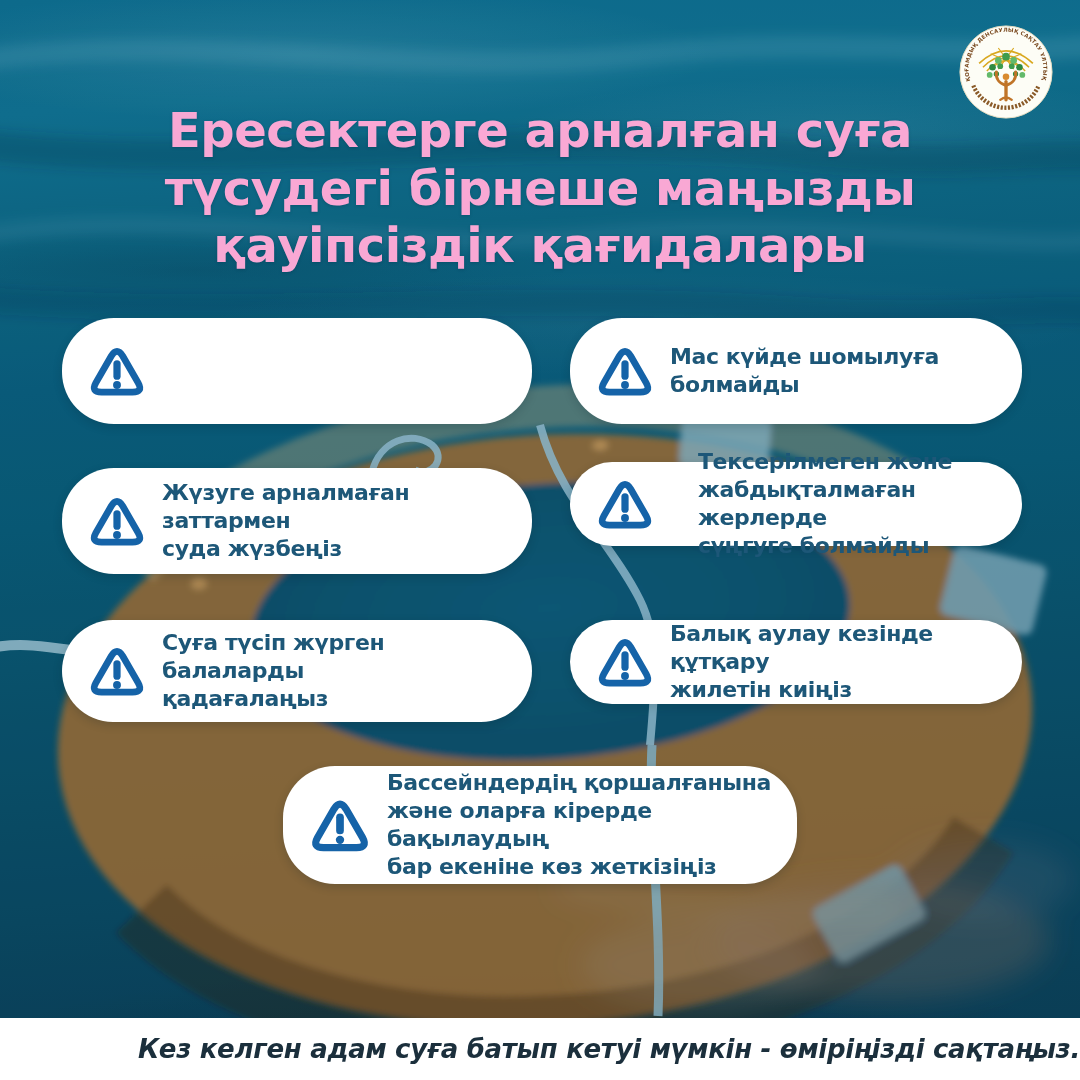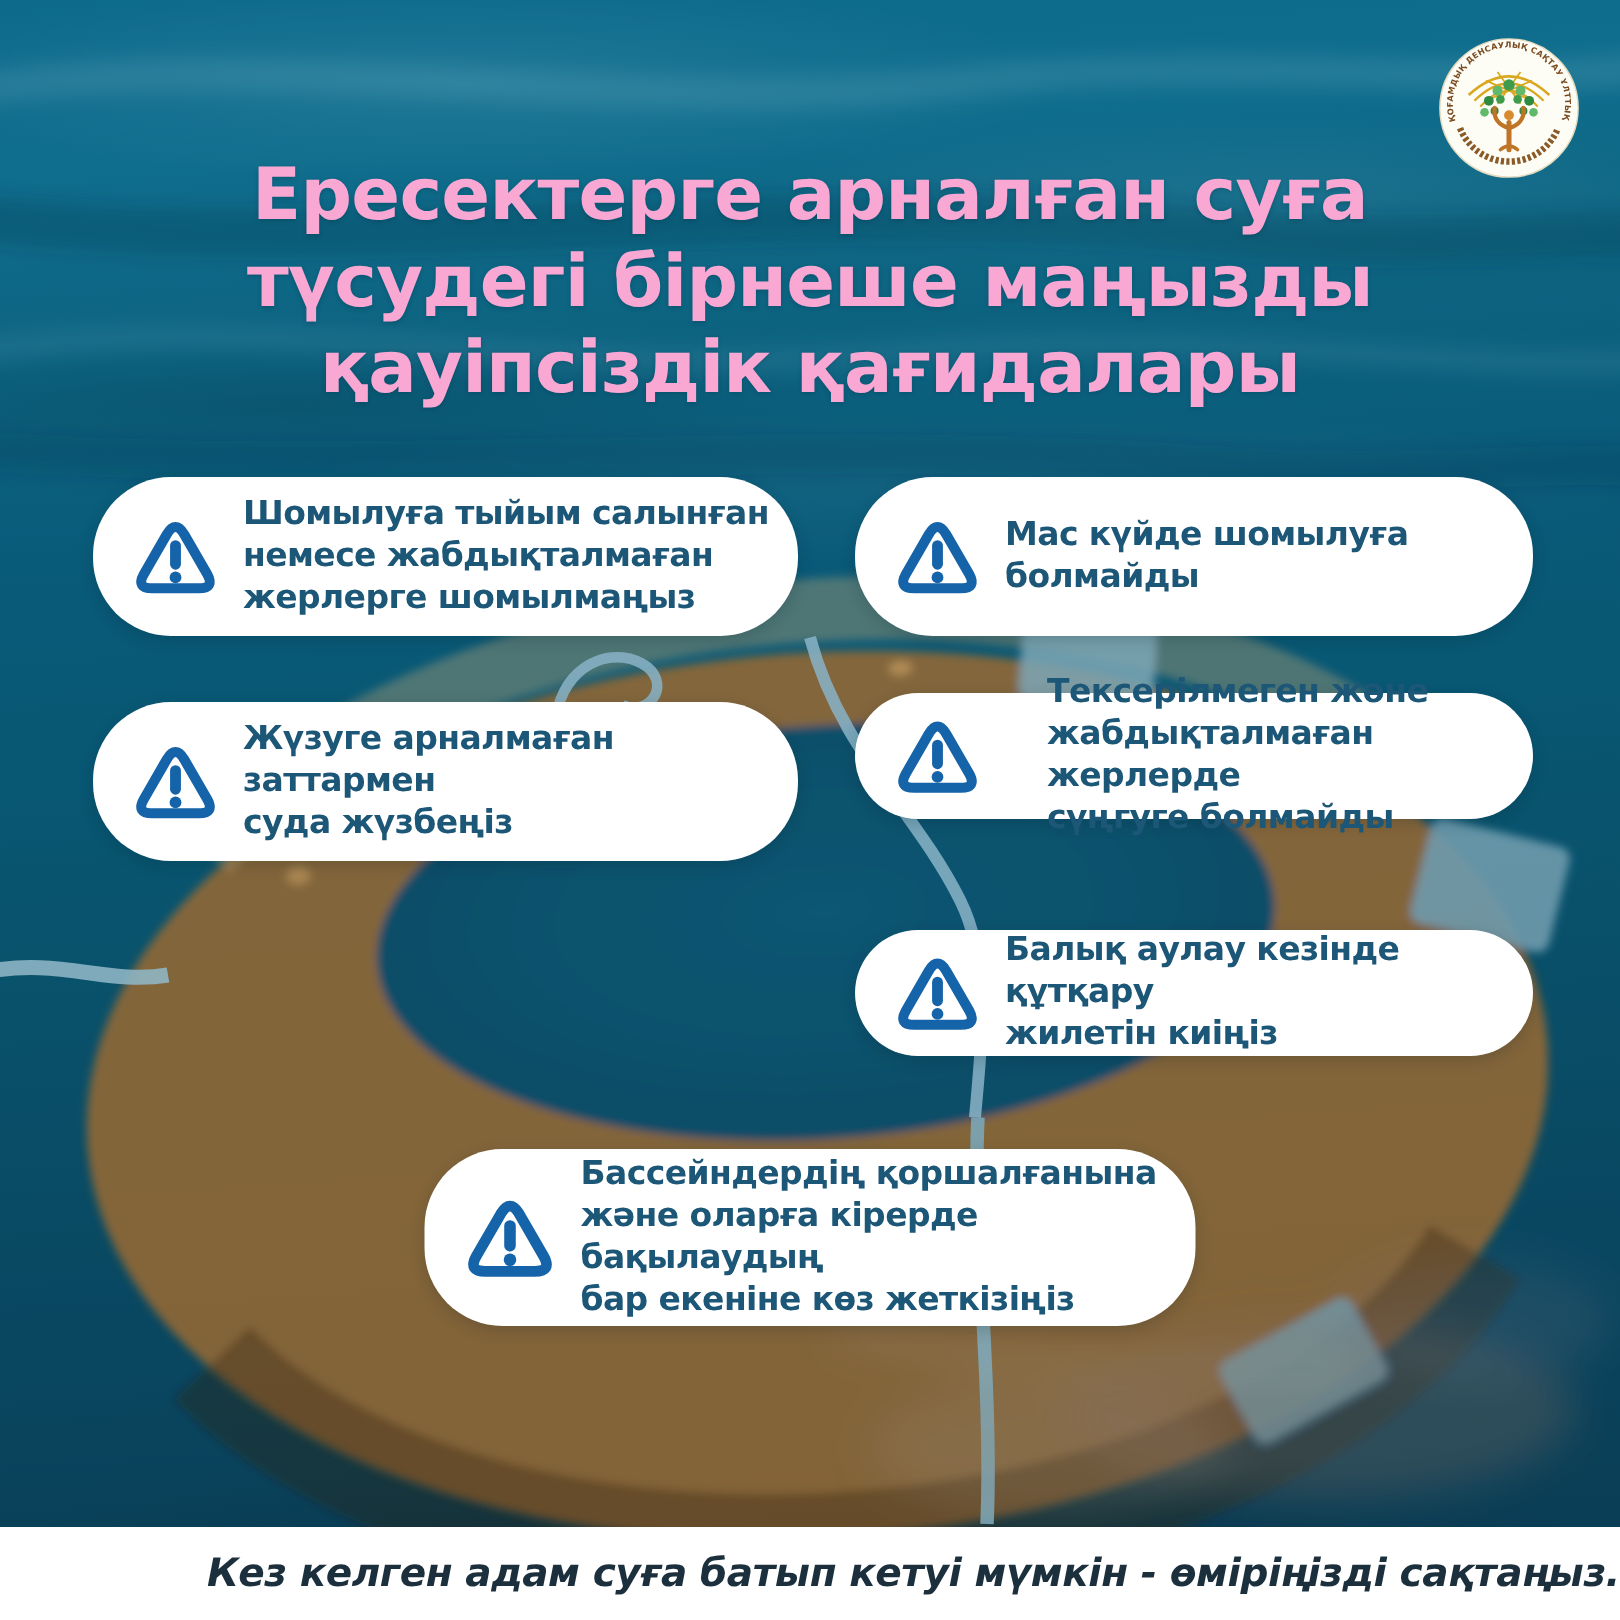--- a/index.html
+++ b/index.html
@@ -162,23 +162,20 @@
 қауіпсіздік қағидалары</h1>
 
   <div class="card" id="card1">
     <span class="icon-wrap">
       <svg width="62" height="58" viewBox="0 0 60 56">
           <path d="M24.5 13.5 Q30 4.5 35.5 13.5 L50.5 39.5 Q55.5 48.5 45 48.5 L15 48.5 Q4.5 48.5 9.5 39.5 Z" fill="none" stroke="#1563A8" stroke-width="6.5" stroke-linejoin="round"></path>
           <line x1="30" y1="21" x2="30" y2="33" stroke="#1563A8" stroke-width="7" stroke-linecap="round"></line>
           <circle cx="30" cy="41.5" r="3.8" fill="#1563A8"></circle>
         </svg>
     </span>
-    <span class="txt">Шомылуға тыйым салынған
-немесе жабдықталмаған
-жерлерге шомылмаңыз</span>
   </div>
 
   <div class="card" id="card2">
     <span class="icon-wrap">
       <svg width="62" height="58" viewBox="0 0 60 56">
           <path d="M24.5 13.5 Q30 4.5 35.5 13.5 L50.5 39.5 Q55.5 48.5 45 48.5 L15 48.5 Q4.5 48.5 9.5 39.5 Z" fill="none" stroke="#1563A8" stroke-width="6.5" stroke-linejoin="round"></path>
           <line x1="30" y1="21" x2="30" y2="33" stroke="#1563A8" stroke-width="7" stroke-linecap="round"></line>
           <circle cx="30" cy="41.5" r="3.8" fill="#1563A8"></circle>
         </svg>
     </span>
@@ -203,20 +200,31 @@
           <path d="M24.5 13.5 Q30 4.5 35.5 13.5 L50.5 39.5 Q55.5 48.5 45 48.5 L15 48.5 Q4.5 48.5 9.5 39.5 Z" fill="none" stroke="#1563A8" stroke-width="6.5" stroke-linejoin="round"></path>
           <line x1="30" y1="21" x2="30" y2="33" stroke="#1563A8" stroke-width="7" stroke-linecap="round"></line>
           <circle cx="30" cy="41.5" r="3.8" fill="#1563A8"></circle>
         </svg>
     </span>
     <span class="txt">Тексерілмеген және
 жабдықталмаған жерлерде
 сүңгуге болмайды</span>
   </div>
 
+  <div class="card" id="card5">
+    <span class="icon-wrap">
+      <svg width="62" height="58" viewBox="0 0 60 56">
+          <path d="M24.5 13.5 Q30 4.5 35.5 13.5 L50.5 39.5 Q55.5 48.5 45 48.5 L15 48.5 Q4.5 48.5 9.5 39.5 Z" fill="none" stroke="#1563A8" stroke-width="6.5" stroke-linejoin="round"></path>
+          <line x1="30" y1="21" x2="30" y2="33" stroke="#1563A8" stroke-width="7" stroke-linecap="round"></line>
+          <circle cx="30" cy="41.5" r="3.8" fill="#1563A8"></circle>
+        </svg>
+    </span>
+    <span class="txt">Суға түсіп жүрген балаларды
+қадағалаңыз</span>
+  </div>
 
   <div class="card" id="card6">
     <span class="icon-wrap">
       <svg width="62" height="58" viewBox="0 0 60 56">
           <path d="M24.5 13.5 Q30 4.5 35.5 13.5 L50.5 39.5 Q55.5 48.5 45 48.5 L15 48.5 Q4.5 48.5 9.5 39.5 Z" fill="none" stroke="#1563A8" stroke-width="6.5" stroke-linejoin="round"></path>
           <line x1="30" y1="21" x2="30" y2="33" stroke="#1563A8" stroke-width="7" stroke-linecap="round"></line>
           <circle cx="30" cy="41.5" r="3.8" fill="#1563A8"></circle>
         </svg>
     </span>
     <span class="txt">Балық аулау кезінде құтқару

